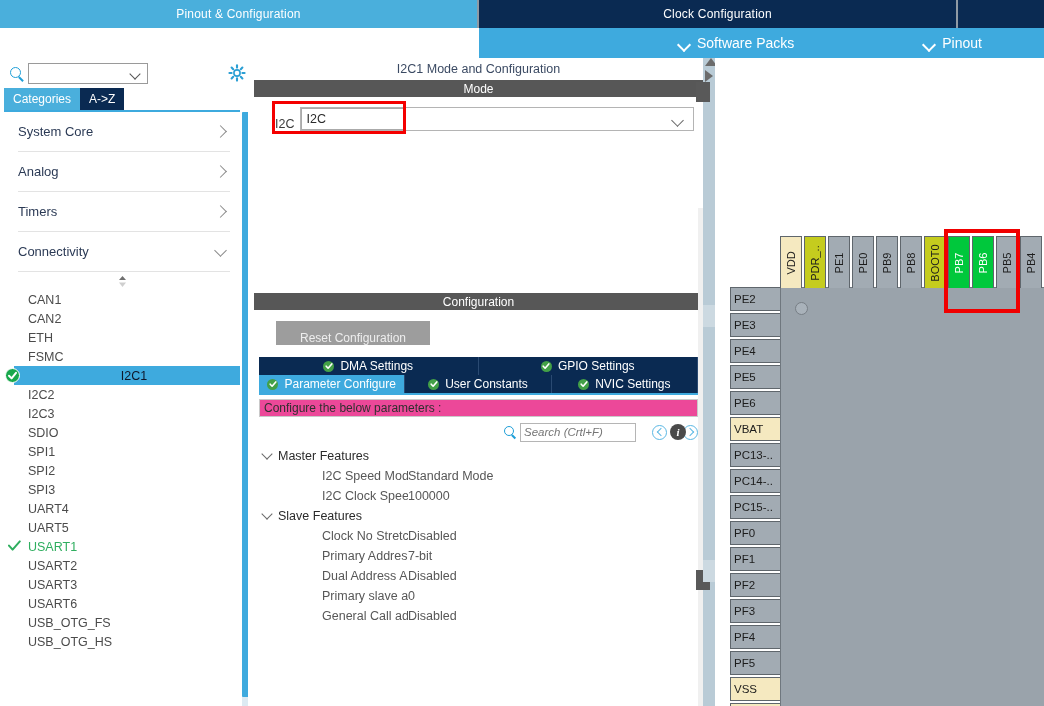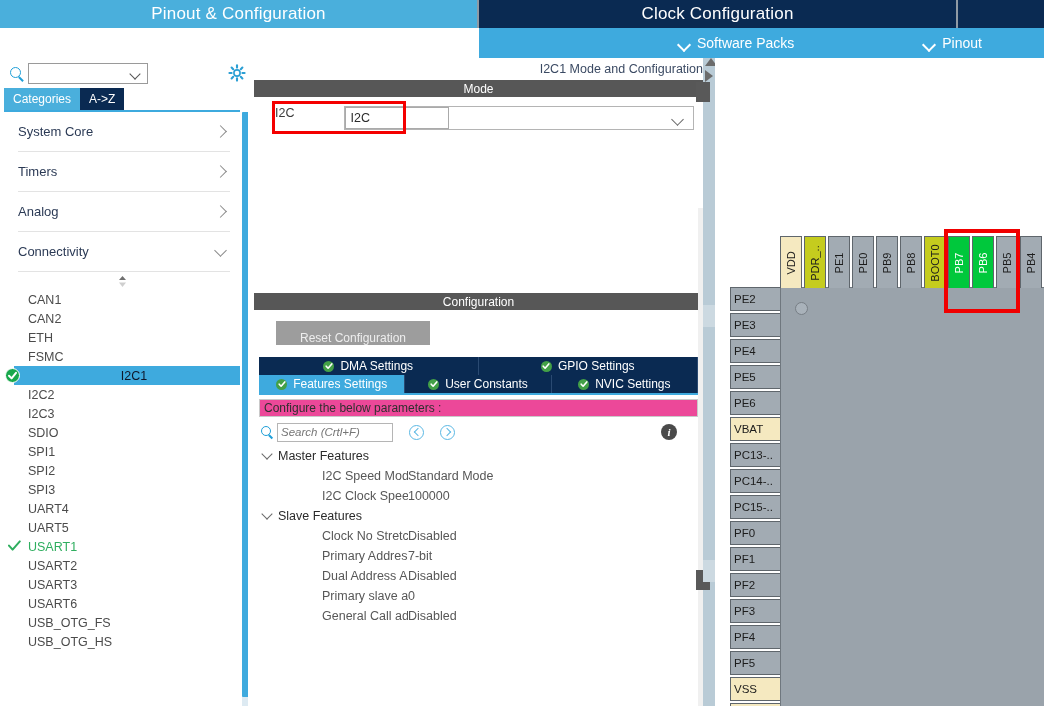--- a/index.html
+++ b/index.html
@@ -11,21 +11,21 @@
     font-family: "Liberation Sans", sans-serif;
     font-size: 12px;
     color: #333;
   }
   #root { position: relative; width: 1044px; height: 706px; overflow: hidden; }
 
   
   .topbar { position: absolute; left: 0; top: 0; width: 1044px; height: 28px; display: flex; }
   .top-tab {
     height: 28px; display: flex; align-items: center; justify-content: center;
-    color: #ffffff; font-size: 17px; letter-spacing: .2px;
+    color: #ffffff; font-size: 12px; letter-spacing: .2px;
   }
   .top-tab.active { background: #4aafdc; }
   .top-tab.inactive { background: #0a2a52; }
   .tab-pinout { width: 477px; }
   .tab-divider { width: 2px; background: #8f9aa4; height: 28px; }
   .tab-clock { width: 477px; }
   .tab-spacer { flex: 1; background: #0a2a52; }
 
   
   .secondbar { position: absolute; left: 0; top: 28px; width: 1044px; height: 30px; }
@@ -116,31 +116,31 @@
     display: flex; align-items: center; justify-content: space-between;
     font-size: 13px; color: #2b3a55; opacity: .35;
   }
 
   
   .vsplit-left { position: absolute; left: 248px; top: 58px; width: 6px; height: 648px; background: #ffffff; }
 
   
   .center { position: absolute; left: 254px; top: 58px; width: 449px; height: 648px; background: #ffffff; }
   .panel-title {
-    height: 22px; display: flex; align-items: center; justify-content: flex-end;
+    height: 22px; display: flex; align-items: center; justify-content: center;
     font-size: 12.5px; color: #3b4a63; background: #ffffff;
   }
   .section-hdr {
     height: 17px; background: #575757; color: #ffffff;
     display: flex; align-items: center; justify-content: center; font-size: 12px;
   }
   .mode-body { height: 196px; background: #ffffff; position: relative; }
   .mode-row {
     position: absolute; left: 21px; top: 9px; width: 419px; height: 25px;
-    display: flex; align-items: flex-start; gap: 44px;
+    display: flex; align-items: flex-end;
   }
   .mode-label { font-size: 12.5px; color: #3b3b3b; margin-right: 6px; }
   .mode-select {
     flex: 1; height: 24px; border: 1px solid #b4b4b4; background: #ffffff;
     display: flex; align-items: center; position: relative;
   }
   .mode-select .inner-box {
     width: 104px; height: 22px; border: 1px solid #aaa; background: #fff;
     display: flex; align-items: center; padding-left: 4px; font-size: 12.5px; color: #2b2b2b;
   }
@@ -175,21 +175,21 @@
     width: 11px; height: 11px; border-radius: 50%; background: #43a047;
     display: inline-flex; align-items: center; justify-content: center; flex: none;
   }
   .ok-dot svg { display: block; }
 
   .config-note {
     margin: 4px 5px 0 5px; height: 18px; border: 1px solid #c9c9c9;
     display: flex; align-items: center; padding-left: 4px;
     font-size: 12px; color: #2f2f2f; background: #ec4899;
   }
-  .search-row { margin: 4px 14px 0 5px; height: 22px; display: flex; align-items: center; position: relative; }
+  .search-row { margin: 4px 5px 0 5px; height: 22px; display: flex; align-items: center; position: relative; justify-content: flex-end; }
   .mag2 { width: 16px; height: 16px; position: relative; flex: none; margin-right: 2px; }
   .mag2::before {
     content: ""; position: absolute; left: 2px; top: 2px; width: 8px; height: 8px;
     border: 1.5px solid #1f9fd8; border-radius: 50%;
   }
   .mag2::after {
     content: ""; position: absolute; left: 10px; top: 10px; width: 5px; height: 1.5px;
     background: #1f9fd8; transform: rotate(45deg); transform-origin: left center;
   }
   .search-input {
@@ -367,26 +367,26 @@
     <div class="side-tabs-underline"></div>
 
     <div class="side-list">
 
       <div class="cat-row">
         <span>System Core</span>
         <span class="cat-chev right"></span>
       </div>
 
       <div class="cat-row">
+        <span>Analog</span>
+        <span class="cat-chev right"></span>
+      </div>
+
+      <div class="cat-row">
         <span>Timers</span>
-        <span class="cat-chev right"></span>
-      </div>
-
-      <div class="cat-row">
-        <span>Analog</span>
         <span class="cat-chev right"></span>
       </div>
 
       <div class="cat-row">
         <span>Connectivity</span>
         <span class="cat-chev down"></span>
       </div>
 
       <div class="sorter">
         <svg width="13" height="13" viewBox="0 0 13 13">
@@ -536,21 +536,21 @@
         </div>
       </div>
 
       <div class="tabrow2">
         <div class="cfg-tab active">
           <span class="ok-dot">
             <svg width="8" height="8" viewBox="0 0 8 8">
                 <polyline points="1.2,4.2 3.1,6.2 6.8,1.9" fill="none" stroke="#fff" stroke-width="1.6" stroke-linecap="round" stroke-linejoin="round"></polyline>
               </svg>
           </span>
-          <span>Features Settings</span>
+          <span>Parameter Configure</span>
         </div>
         <div class="cfg-tab">
           <span class="ok-dot">
             <svg width="8" height="8" viewBox="0 0 8 8">
                 <polyline points="1.2,4.2 3.1,6.2 6.8,1.9" fill="none" stroke="#fff" stroke-width="1.6" stroke-linecap="round" stroke-linejoin="round"></polyline>
               </svg>
           </span>
           <span>User Constants</span>
         </div>
         <div class="cfg-tab">

